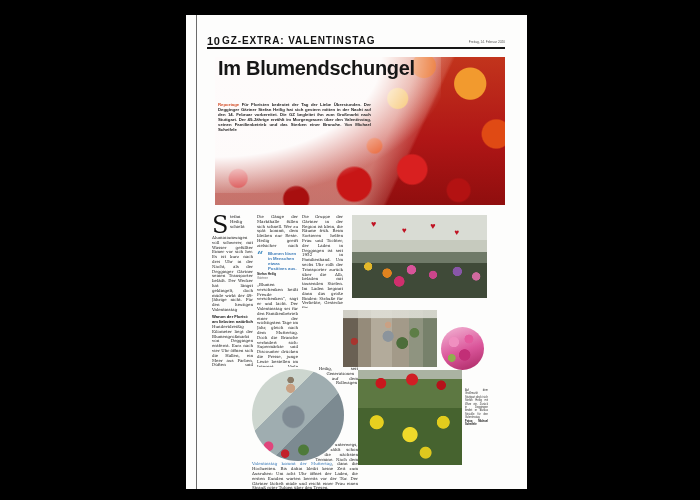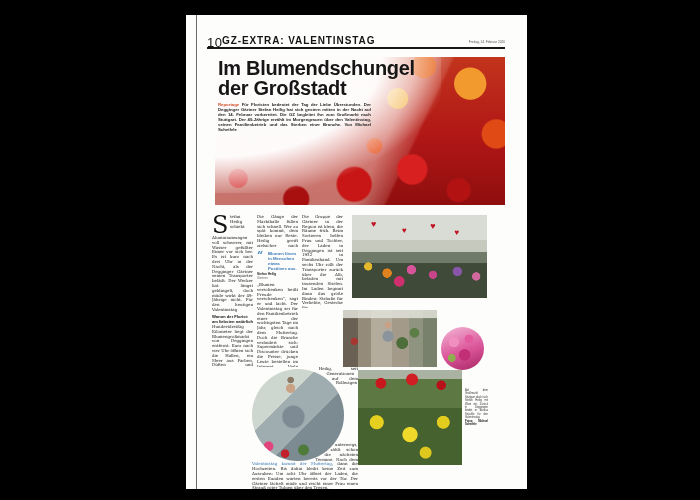--- a/index.html
+++ b/index.html
@@ -7,21 +7,21 @@
     width:700px;height:500px;background:#000;position:relative;overflow:hidden;
     font-family:"Liberation Sans",sans-serif;
   }
   .page{
     position:absolute;left:186px;top:15px;width:341px;height:474px;
     background:#fdfdfc;box-shadow:0 0 14px rgba(0,0,0,.8);
   }
   .abs{position:absolute;}
   .edge-line{left:10px;top:0;width:1px;height:474px;background:#6b6b6b;}
   
-  .pagenum{left:21px;top:20px;font-size:13px;font-weight:normal;color:#141414;letter-spacing:.6px;}
+  .pagenum{left:21px;top:20px;font-size:11px;font-weight:bold;color:#141414;letter-spacing:.6px;}
   .section{left:36px;top:20px;font-size:10px;font-weight:bold;color:#141414;letter-spacing:.9px;}
   .dateline{left:230px;top:25px;width:89px;text-align:right;font-size:3.2px;color:#555;}
   .head-rule{left:21px;top:32px;width:298px;height:1.6px;background:#161616;}
   
   .hero{
     left:29px;top:42px;width:290px;height:148px;overflow:hidden;
     background:
       radial-gradient(circle 26px at 88% 18%, #f29a2e 60%, rgba(242,154,46,0) 64%),
       radial-gradient(circle 20px at 72% 6%, #e8661c 58%, rgba(232,102,28,0) 64%),
       radial-gradient(circle 24px at 97% 52%, #e04a14 58%, rgba(224,74,20,0) 64%),
@@ -131,21 +131,20 @@
   <div class="abs edge-line"></div>
 
   <div class="abs pagenum">10</div>
   <div class="abs section">GZ-EXTRA: VALENTINSTAG</div>
   <div class="abs dateline">Freitag, 14. Februar 2020</div>
   <div class="abs head-rule"></div>
 
   <div class="abs hero photo">
     <div class="abs headline">
       <span style="display:block">Im Blumendschungel</span>
-      <span style="display:block">der Großstadt</span>
     </div>
     <div class="abs intro"><span class="kicker">Reportage</span><span> Für Floristen bedeutet der Tag der Liebe Überstunden. Der Degginger Gärtner Stefan Heilig hat sich gestern mitten in der Nacht auf den 14. Februar vorbereitet. Die GZ begleitet ihn zum Großmarkt nach Stuttgart. Der 49-Jährige erzählt im Morgengrauen über den Valentinstag, seinen Familienbetrieb und das Sterben einer Branche. Von Michael Scheifele</span></div>
   </div>
 
   <div class="abs bodytxt col1a">
     <span class="dropcap">S</span><span>tefan Heilig schiebt Aluminiumwagen voll schwerer, mit Wasser gefüllter Eimer vor sich her. Es ist kurz nach drei Uhr in der Nacht, als der Degginger Gärtner seinen Transporter belädt. Der Wecker hat längst geklingelt, doch müde wirkt der 49-Jährige nicht. Für den heutigen Valentinstag braucht er Ware, und zwar viel: Rosen, Tulpen, Ranunkeln. Auf der Autobahn Richtung Stuttgart erzählt er vom Tag der Liebe, der für Floristen vor allem eines bedeutet: Überstunden. „Ab vier Uhr morgens wird gekauft, was das Herz begehrt“, sagt Heilig. Im Morgengrauen stapeln sich die Kisten.</span>
   </div>
   <div class="abs subhead">Warum der Florist: am liebsten natürlich</div>
   <div class="abs bodytxt col1b">Hundertdreißig Kilometer liegt der Blumengroßmarkt von Deggingen entfernt. Kurz nach vier Uhr öffnen sich die Hallen, ein Meer aus Farben, Düften und Paletten. Heilig kennt hier jeden Händler beim Namen, seit Jahrzehnten kauft die Familie an denselben Ständen ein.</div>
 

